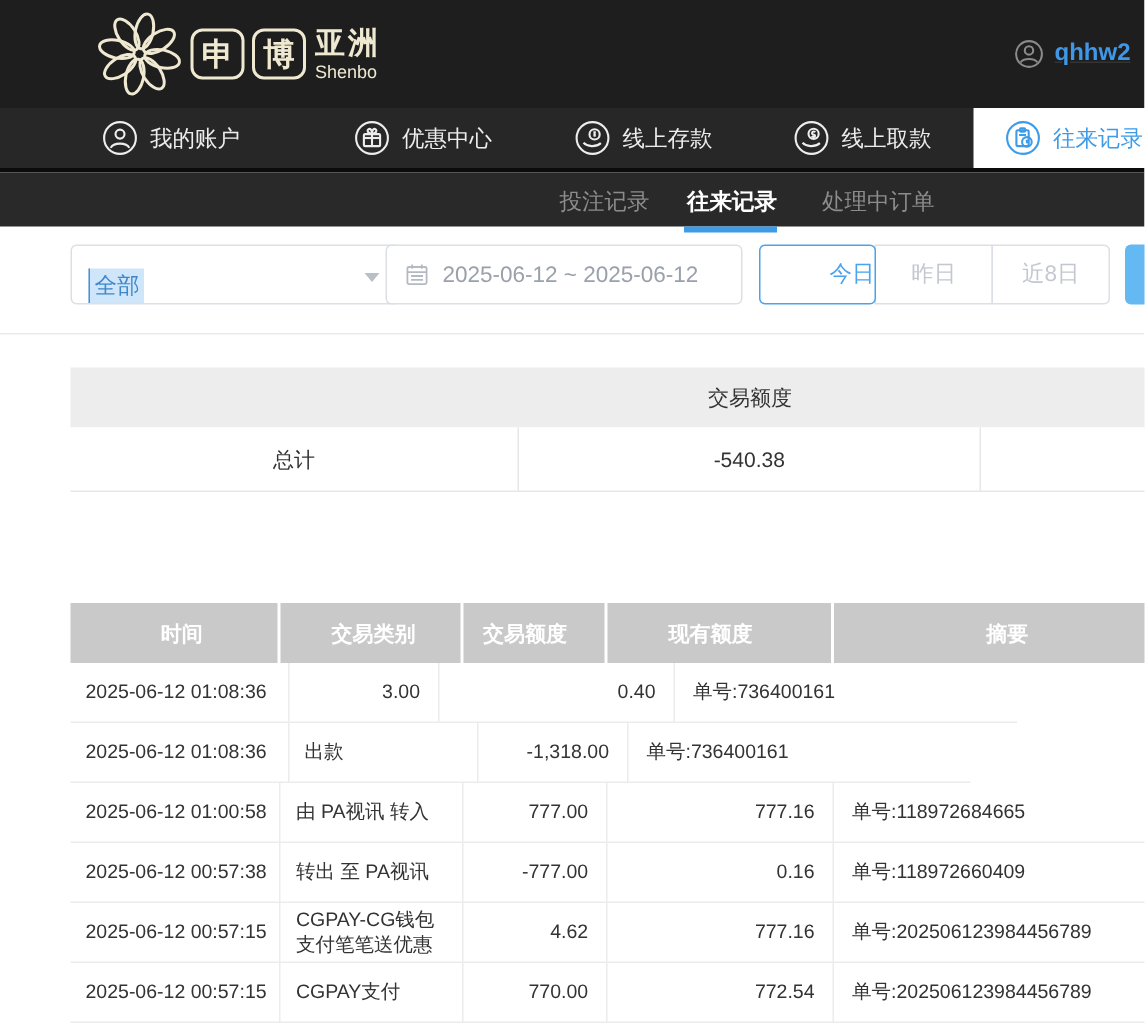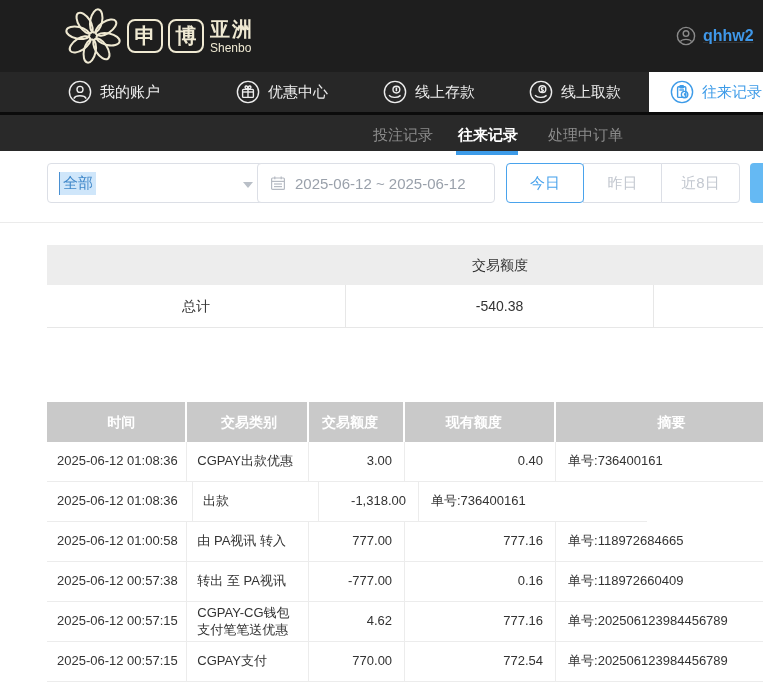--- a/index.html
+++ b/index.html
@@ -29,33 +29,33 @@
   .nav-sep { position:absolute; left:0; top:112px; width:763px; height:3px; background:#0b0b0b; }
   
   .subnav { position:absolute; left:0; top:115px; width:763px; height:36px; background:#292929; }
   .subtab { position:absolute; top:0; height:40px; line-height:40px; font-size:15px;
             color:#8c8c8c; cursor:pointer; white-space:nowrap; }
   .subtab.active { color:#fff; font-weight:700; }
   .subtab-underline { position:absolute; top:151px; left:456px; width:62px; height:4px; background:#3d9be8; }
   
   .select-box { position:absolute; left:47px; top:163px; width:220px; height:40px;
                 background:#fff; border:1px solid #dcdfe6; border-radius:4px;
-                display:flex; align-items:center; padding-left:11px; cursor:pointer; }
+                display:flex; align-items:flex-end; padding-left:11px; cursor:pointer; }
   .select-value { background:#cfe6fa; color:#3f87c9; font-size:15px; padding:2px 3px;
                   border-left:1px solid #4a90d2; }
   .select-caret { position:absolute; right:13px; top:18px; width:0; height:0;
                   border-left:5px solid transparent; border-right:5px solid transparent;
                   border-top:6px solid #b9bfc7; }
   .date-box { position:absolute; left:257px; top:163px; width:238px; height:40px;
               background:#fff; border:1px solid #dcdfe6; border-radius:4px;
               display:flex; align-items:center; gap:9px; padding-left:12px;
               color:#9aa1ab; font-size:15px; cursor:pointer; white-space:nowrap; }
   .qbtn { position:absolute; top:163px; height:40px; background:#fff; border:1px solid #dcdfe6;
           color:#c3c8d0; font-size:15px; text-align:center; line-height:38px; cursor:pointer; }
-  .qbtn.first { border-radius:4px 0 0 4px; }
+  .qbtn.first { border-radius:4px 0 0 4px;text-align:right; }
   .qbtn.last { border-radius:0 4px 4px 0; }
   .qbtn.active { border-color:#4aa3ec; color:#4aa3ec; z-index:2; border-radius:4px; }
   .search-btn { position:absolute; left:750px; top:163px; width:36px; height:40px;
                 background:#65b9f3; border:none; border-radius:4px; cursor:pointer; }
   .filter-divider { position:absolute; left:0; top:222px; width:763px; height:1px; background:#ebebeb; }
   
   .sumtable { position:absolute; left:47px; top:245px; width:728px; }
   .sum-head { display:flex; height:40px; background:#ededed; }
   .sum-head .c { font-size:14px; color:#333; line-height:40px; text-align:center; }
   .sum-body { display:flex; height:43px; background:#fff; }
@@ -229,21 +229,20 @@
   <div class="tx-head">
     <div class="c tc1">时间</div>
     <div class="c tc2">交易类别</div>
     <div class="c tc3" style="justify-content:center">交易额度</div>
     <div class="c tc4" style="justify-content:center">现有额度</div>
     <div class="c tc5">摘要</div>
   </div>
 
   <div class="tx-row">
     <div class="c tc1">2025-06-12 01:08:36</div>
-    <div class="c tc2">CGPAY出款优惠</div>
     <div class="c tc3">3.00</div>
     <div class="c tc4">0.40</div>
     <div class="c tc5">单号:736400161</div>
   </div>
   <div class="tx-row">
     <div class="c tc1">2025-06-12 01:08:36</div>
     <div class="c tc2">出款</div>
     <div class="c tc3">-1,318.00</div>
     <div class="c tc5">单号:736400161</div>
   </div>

